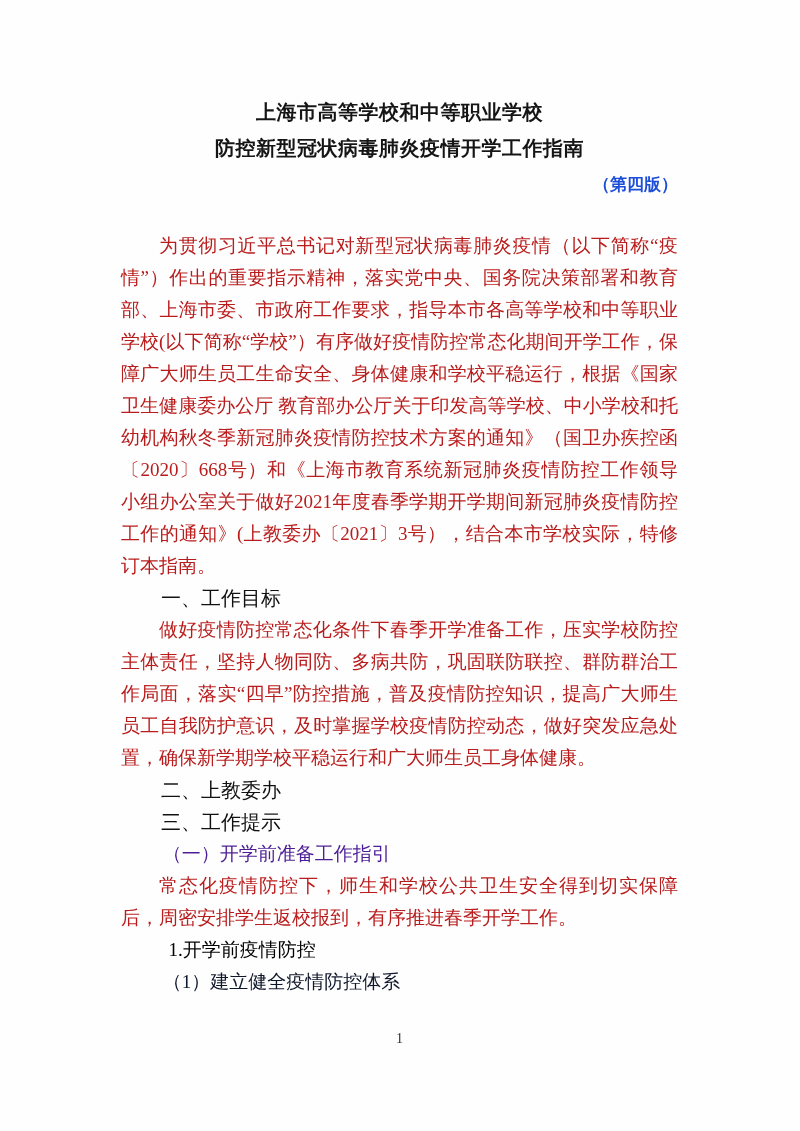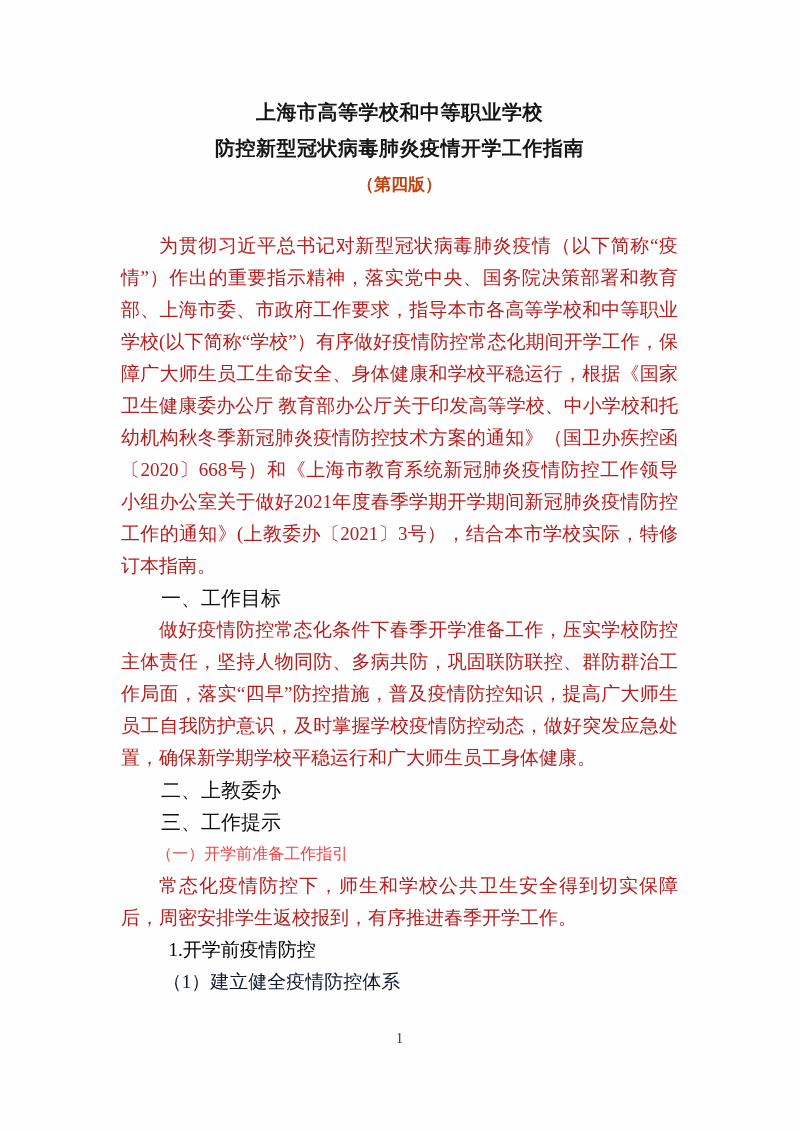--- a/index.html
+++ b/index.html
@@ -31,21 +31,22 @@
     color: #151515;
     letter-spacing: 0.5px;
     white-space: nowrap;
   }
   .edition {
     margin-top: 6px;
     font-family: "Liberation Serif", serif;
     font-weight: 700;
     font-size: 17px;
     line-height: 26px;
-    color: #c2410c;
+    color: #1d4ed8;
+    text-align: right;
   }
   .doc-body {
     position: absolute;
     top: 230px;
     left: 121px;
     width: 557px;
     font-size: 19px;
     line-height: 32px;
     text-align: justify;
   }
@@ -61,23 +62,23 @@
     text-indent: 2em;
     font-family: "Liberation Sans", sans-serif;
     font-weight: 400;
     font-size: 20px;
     line-height: 32px;
     color: #111111;
   }
   .sub-kai {
     text-indent: 2.2em;
     font-weight: 400;
-    font-size: 16px;
+    font-size: 19px;
     line-height: 32px;
-    color: #ef4444;
+    color: #4c1d95;
   }
   .item-num {
     text-indent: 2.5em;
     color: #000000;
     font-family: Liberation Serif, serif;
   }
   .item-paren {
     text-indent: 2.2em;
     color: #0f172a;
   }

